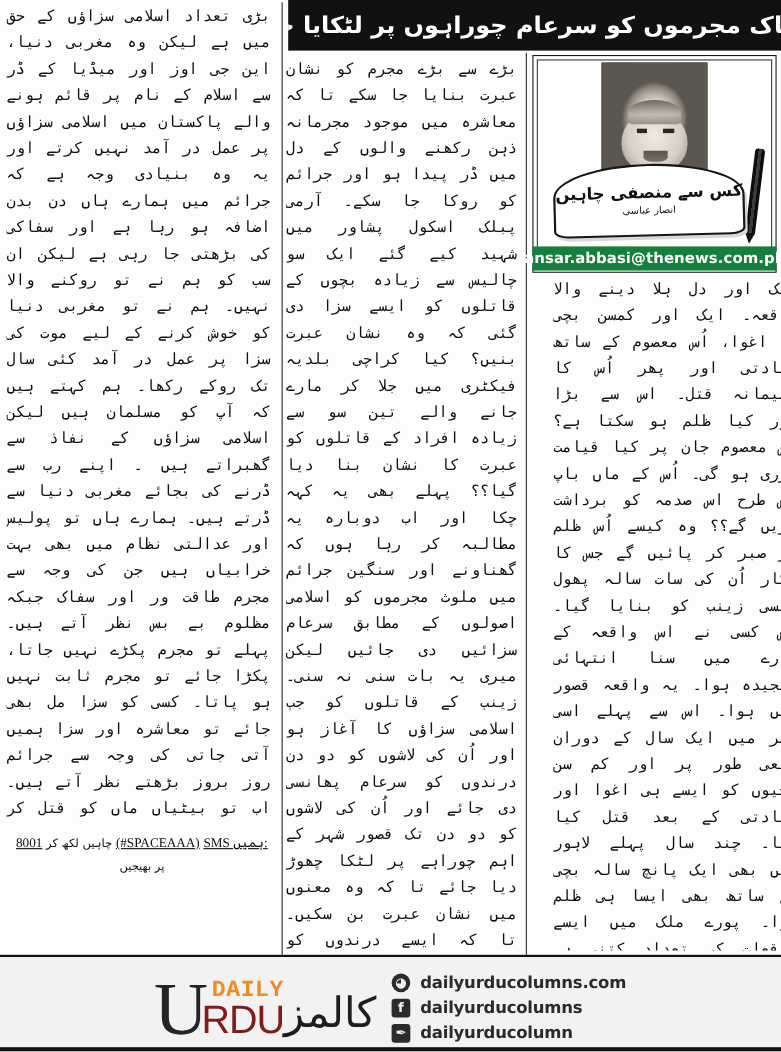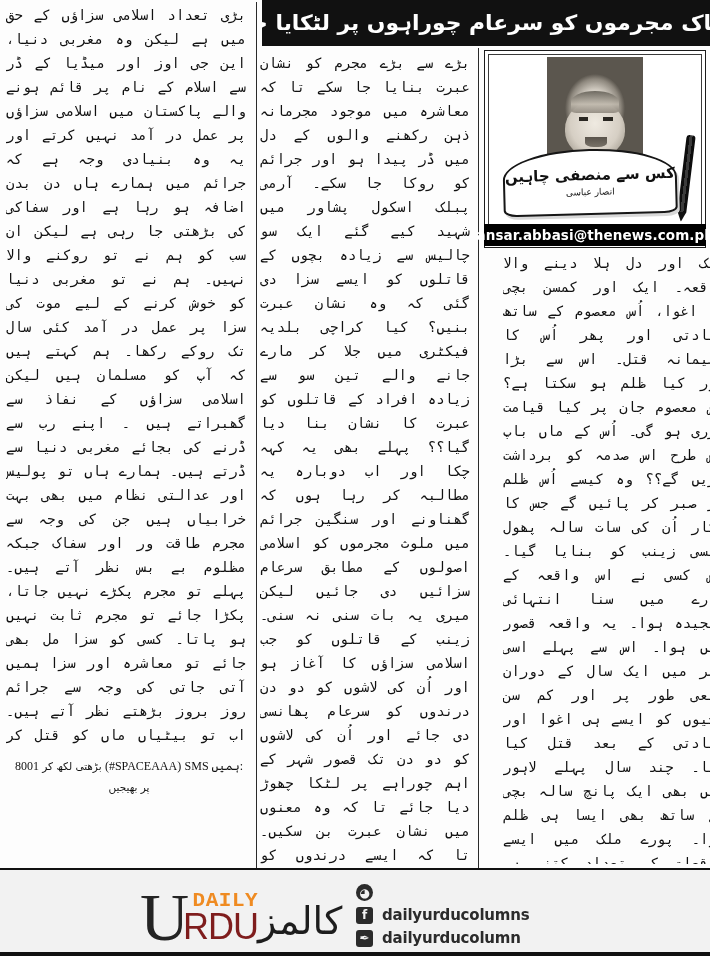--- a/index.html
+++ b/index.html
@@ -156,34 +156,34 @@
     border-radius:3px 3px 1px 1px;
     transform:rotate(7deg);
   }
   .pen:after{
     content:"";position:absolute;left:0;bottom:-9px;width:9px;height:10px;
     background:#111;clip-path:polygon(0 0,100% 0,52% 100%);
   }
 
   .email-band{
     position:absolute;left:484px;top:224px;width:222px;height:22px;
-    background:#000000;color:#fff;
+    background:#15803d;color:#fff;
     display:flex;align-items:center;justify-content:center;
     font-family:"DejaVu Sans", sans-serif;
     font-size:13.5px;font-weight:700;letter-spacing:.1px;
   }
 
   
   .sms-note{
     position:absolute;left:10px;top:756px;width:238px;
     direction:rtl;text-align:center;
     font-family:"DejaVu Sans", sans-serif;
     font-size:10.5px;line-height:21px;color:#111;
   }
-  .sms-note .ltr{direction:ltr;unicode-bidi:isolate;font-family:"Liberation Serif",serif;font-size:12px;}
+  .sms-note .ltr{direction:ltr;unicode-bidi:isolate;font-family:"Liberation Serif",serif;font-size:12px;text-decoration:underline;}
 
   
   .footer-rule{
     position:absolute;left:0;top:868px;width:710px;height:2px;background:#111;
   }
   .footer{
     position:absolute;left:0;top:870px;width:710px;height:84px;
     background:#f2f2f2;
     display:flex;align-items:center;
   }
@@ -269,40 +269,41 @@
       <p>بڑے سے بڑے مجرم کو نشان عبرت بنایا جا سکے تا کہ معاشرہ میں موجود مجرمانہ ذہن رکھنے والوں کے دل میں ڈر پیدا ہو اور جرائم کو روکا جا سکے۔ آرمی پبلک اسکول پشاور میں شہید کیے گئے ایک سو چالیس سے زیادہ بچوں کے قاتلوں کو ایسے سزا دی گئی کہ وہ نشان عبرت بنیں؟ کیا کراچی بلدیہ فیکٹری میں جلا کر مارے جانے والے تین سو سے زیادہ افراد کے قاتلوں کو عبرت کا نشان بنا دیا گیا؟؟ پہلے بھی یہ کہہ چکا اور اب دوبارہ یہ مطالبہ کر رہا ہوں کہ گھناونے اور سنگین جرائم میں ملوث مجرموں کو اسلامی اصولوں کے مطابق سرعام سزائیں دی جائیں لیکن میری یہ بات سنی نہ سنی۔ زینب کے قاتلوں کو جب اسلامی سزاؤں کا آغاز ہو اور اُن کی لاشوں کو دو دن درندوں کو سرعام پھانسی دی جائے اور اُن کی لاشوں کو دو دن تک قصور شہر کے اہم چوراہے پر لٹکا چھوڑ دیا جائے تا کہ وہ معنوں میں نشان عبرت بن سکیں۔ تا کہ ایسے درندوں کو دوسروں کے لیے مثال بنایا جا سکے اور معاشرہ کو ایک پیغام دیا جائے کہ جو کوئی ایسے گھناونے جرم میں ملوث پایا گیا اس کے ساتھ ایسا ہی ہو گا۔ یہ کہنا ہے کہ زینب کے ساتھ جو ہوا اُس نے ہمارے تمام سیاسی رہنماؤں اور حکمرانوں کی طرف سے سخت مذمتی بیان جاری ہوئے۔ یہ بھی کہا گیا کہ قاتلوں کو نشان عبرت بنایا جائے گا۔ اس موقع پر سوال ہے کہ نواز شریف، شہباز شریف سے، عمران خان اور بلاول بھٹو سے، وزیر اعظم سے، چیف جسٹس سے اور دوسرے ذمہ داروں سے کہ کیا وہ اسلامی تعلیمات کی روشنی میں زینب کو اغوا، اُس معصوم کے ساتھ زیادتی کرنے اور اُسے قتل کرنے والے سفاک مجرموں کو سرعام پھانسی دینے کا فیصلہ کریں گے؟؟ مجھے اس بات کا علم ہے کہ ہمارے حکمرانوں، سیاستدانوں اور ذمہ داروں کی ایک</p>
     </div>
     <div class="col col-left">
       <p>بڑی تعداد اسلامی سزاؤں کے حق میں ہے لیکن وہ مغربی دنیا، این جی اوز اور میڈیا کے ڈر سے اسلام کے نام پر قائم ہونے والے پاکستان میں اسلامی سزاؤں پر عمل در آمد نہیں کرتے اور یہ وہ بنیادی وجہ ہے کہ جرائم میں ہمارے ہاں دن بدن اضافہ ہو رہا ہے اور سفاکی کی بڑھتی جا رہی ہے لیکن ان سب کو ہم نے تو روکنے والا نہیں۔ ہم نے تو مغربی دنیا کو خوش کرنے کے لیے موت کی سزا پر عمل در آمد کئی سال تک روکے رکھا۔ ہم کہتے ہیں کہ آپ کو مسلمان ہیں لیکن اسلامی سزاؤں کے نفاذ سے گھبراتے ہیں ۔ اپنے رب سے ڈرنے کی بجائے مغربی دنیا سے ڈرتے ہیں۔ ہمارے ہاں تو پولیس اور عدالتی نظام میں بھی بہت خرابیاں ہیں جن کی وجہ سے مجرم طاقت ور اور سفاک جبکہ مظلوم بے بس نظر آتے ہیں۔ پہلے تو مجرم پکڑے نہیں جاتا، پکڑا جائے تو مجرم ثابت نہیں ہو پاتا۔ کسی کو سزا مل بھی جائے تو معاشرہ اور سزا ہمیں آتی جاتی کی وجہ سے جرائم روز بروز بڑھتے نظر آتے ہیں۔ اب تو بیٹیاں ماں کو قتل کر کے اُن کی لاش کو جلا دیتی ہیں، بہن اپنی بھائی کی جان لے کر قتل کر دیتی ہے، بھائی کے ہاتھوں بہن اور بہن کے ہاتھوں بھائی کو قتل کیے جانے کی خبریں سامنے آتی ہیں۔ اور جب پکڑے جانے والے مجرموں کو دوسروں کے سامنے پیش کیا جاتا ہے تو وہ شرمندہ ہونے کی بجائے ٹی وی کیمرے کے سامنے ہنستے ہیں۔ اس بڑھتی ہوئی سفاکی کا علاج صرف یہی ہے کہ سنگین جرائم کے مرتکب مجرموں کو اسلامی اصولوں کے مطابق سرعام چوراہوں پر لٹکایا جائے اور یہی نشان عبرت بنانے کا یقیناً بہترین طریقہ ہے۔</p>
     </div>
   </div>
 
   <div class="sms-note">
     <span class="ltr">SMS ہمیں:</span>
     <span class="ltr">(#SPACEAAA)</span>
-    <span>بڑھتی لکھ کر</span>
+    <span>چاہیں لکھ کر</span>
     <span class="ltr">8001</span>
     <span>پر بھیجیں</span>
   </div>
 
   <div class="footer-rule"></div>
   <div class="footer"></div>
 
   <div class="logo">
     <span class="logo-u">U</span>
     <span class="logo-stack">
       <span class="logo-daily">DAILY</span>
       <span class="logo-rdu">RDU</span>
     </span>
     <span class="logo-urdu-word">کالمز</span>
   </div>
 
   <div class="social">
     <div class="social-row">
       <span class="social-icon globe">◕</span>
+      <span class="social-label">dailyurducolumns.com</span>
     </div>
     <div class="social-row">
       <span class="social-icon">f</span>
       <span class="social-label">dailyurducolumns</span>
     </div>
     <div class="social-row">
       <span class="social-icon">✒</span>
       <span class="social-label">dailyurducolumn</span>
     </div>
   </div>

